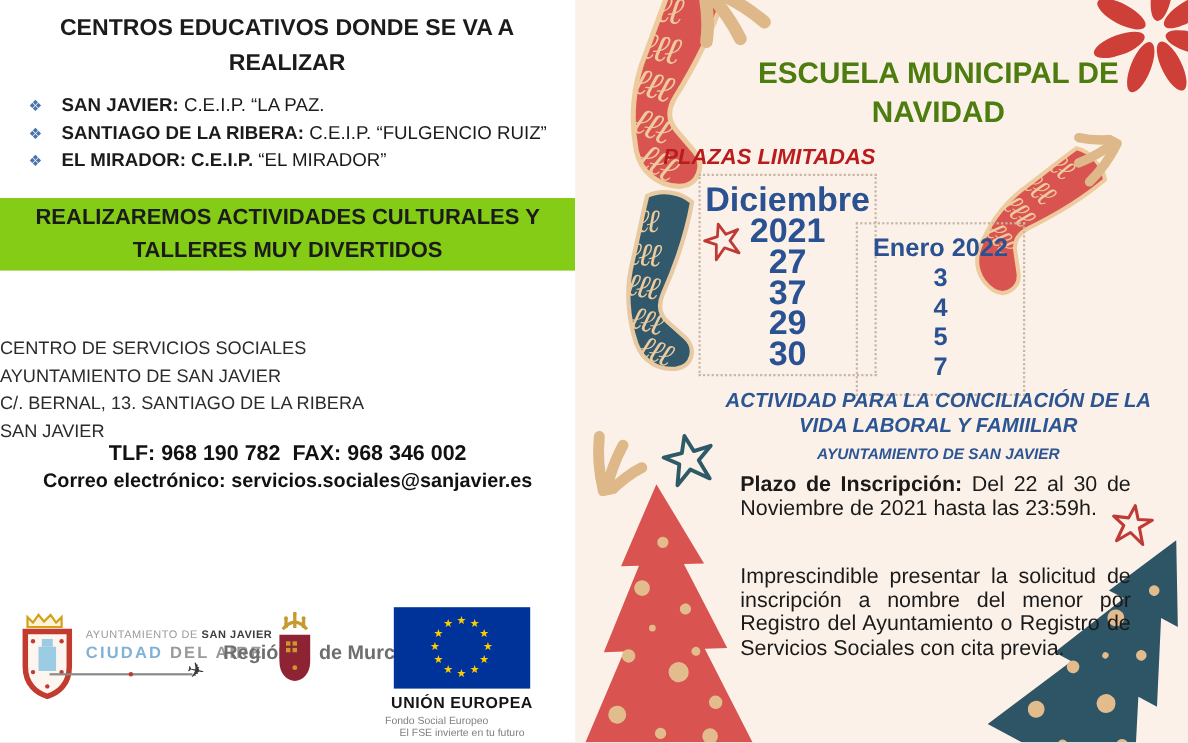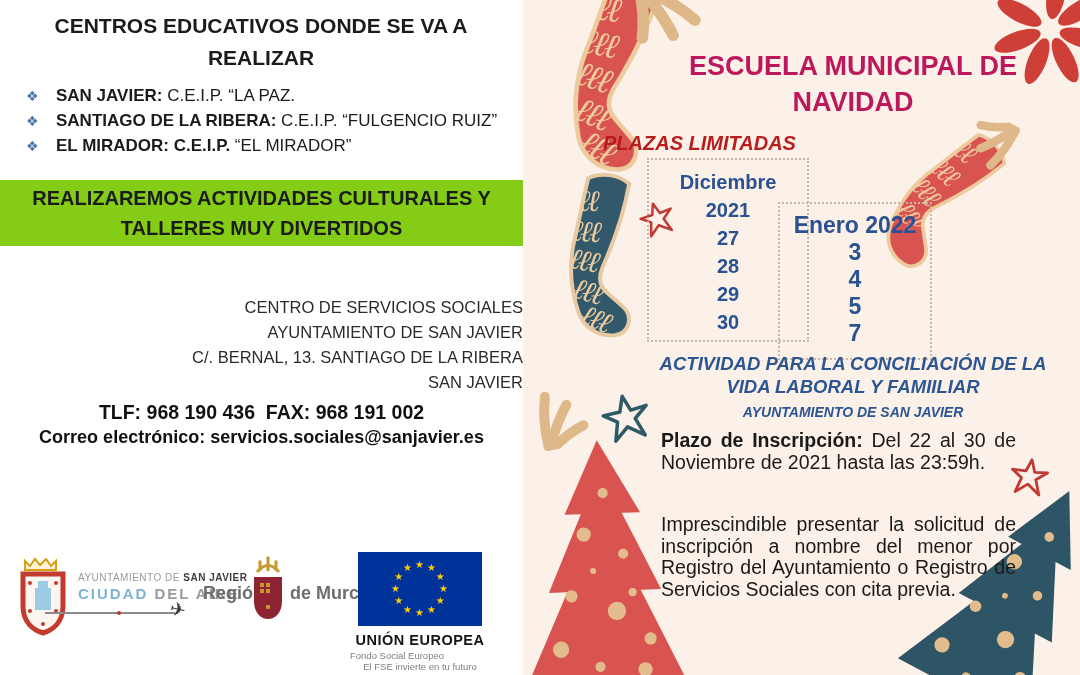--- a/index.html
+++ b/index.html
@@ -9,21 +9,21 @@
   #left-page{position:absolute;left:0;top:0;width:523px;height:675px;background:#ffffff;overflow:hidden;}
   .lp-title{position:absolute;top:10px;left:41px;width:440px;text-align:center;
             font-size:21px;font-weight:bold;color:#1b1b1b;line-height:1.5;}
   .center-list{position:absolute;top:86px;left:26px;width:490px;}
   .center-item{display:flex;align-items:baseline;margin-bottom:5px;font-size:17px;color:#1b1b1b;}
   .bullet{flex:0 0 30px;color:#4a74ac;font-size:14px;}
   .center-item b{font-weight:bold;}
   .banner{position:absolute;top:180px;left:0;width:523px;height:66px;background:#84cc16;
           display:flex;align-items:center;justify-content:center;}
   .banner-text{width:460px;text-align:center;font-size:20px;font-weight:bold;color:#1b1b1b;line-height:1.5;}
-  .address{position:absolute;top:295px;left:0;width:523px;text-align:right;
+  .address{position:absolute;top:305px;left:0;width:523px;text-align:left;
            font-size:16.5px;color:#2b2b2b;line-height:25px;}
   .contact{position:absolute;top:401px;left:0;width:523px;text-align:center;color:#111;}
   .phone{font-size:19.5px;font-weight:bold;white-space:pre-wrap;}
   .email{font-size:18px;font-weight:bold;margin-top:3px;}
   
   .sj-text{position:absolute;left:78px;top:572px;}
   .sj-line1{font-size:10px;letter-spacing:.5px;color:#9a9a9a;white-space:nowrap;}
   .sj-line1 b{color:#3c3c3c;}
   .sj-line2{font-size:15px;font-weight:bold;letter-spacing:2px;margin-top:2px;white-space:nowrap;}
   .sj-blue{color:#7fb3d6;}
@@ -37,31 +37,31 @@
   .eu-flag{position:absolute;left:358px;top:552px;width:124px;height:74px;background:#003399;}
   .eu-star{position:absolute;color:#ffcc00;font-size:10px;line-height:10px;}
   .eu-title{position:absolute;left:350px;top:632px;width:140px;text-align:center;
             font-size:14.5px;font-weight:bold;color:#141414;letter-spacing:.5px;}
   .eu-sub1{position:absolute;left:350px;top:650px;width:140px;font-size:9.5px;color:#808080;}
   .eu-sub2{position:absolute;left:350px;top:661px;width:140px;text-align:center;font-size:9.5px;color:#808080;}
   
   #right-page{position:absolute;left:523px;top:0;width:557px;height:675px;background:#fbf1e8;overflow:hidden;}
   .deco{position:absolute;z-index:1;}
   .rp-title{position:absolute;top:48px;left:110px;width:440px;text-align:center;z-index:2;
-            font-size:27px;font-weight:bold;color:#be185d;line-height:1.35;}
+            font-size:27px;font-weight:bold;color:#4d7c0f;line-height:1.35;}
   .rp-subtitle{position:absolute;top:132px;left:80px;width:440px;text-align:left;z-index:2;
                font-size:20px;font-style:italic;font-weight:600;color:#b91c1c;}
   .dotted-box{position:absolute;border:2px dotted #c9b6a4;text-align:center;z-index:2;
               color:#2a5191;font-weight:bold;}
-  #dec-box{left:124px;top:158px;width:158px;height:172px;padding-top:8px;font-size:20px;line-height:28px;}
+  #dec-box{left:112px;top:158px;width:158px;height:172px;padding-top:8px;font-size:31px;line-height:28px;}
   #ene-box{left:255px;top:202px;width:150px;height:146px;padding-top:8px;font-size:23px;line-height:27px;}
   .activity{position:absolute;top:352px;left:80px;width:500px;text-align:center;z-index:2;
             color:#2b5593;font-weight:bold;font-style:italic;font-size:18.5px;line-height:23px;}
   .activity-org{font-size:14px;font-weight:600;margin-top:3px;}
-  .para{position:absolute;left:138px;width:355px;z-index:2;font-size:19.5px;line-height:21.5px;
+  .para{position:absolute;left:150px;width:355px;z-index:2;font-size:19.5px;line-height:21.5px;
         color:#1a1a1a;text-align:justify;}
   #para-deadline{top:430px;}
   #para-requirement{top:514px;}
   .loops{font:italic 30px "DejaVu Serif", serif;fill:#edcb9e;letter-spacing:-3px;}
 </style>
 </head>
 <body>
 
 <div id="flyer">
 
@@ -89,21 +89,21 @@
     </div>
 
     <div class="address">
       <div>CENTRO DE SERVICIOS SOCIALES</div>
       <div>AYUNTAMIENTO DE SAN JAVIER</div>
       <div>C/. BERNAL, 13. SANTIAGO DE LA RIBERA</div>
       <div>SAN JAVIER</div>
     </div>
 
     <div class="contact">
-      <div class="phone">TLF: 968 190 436  FAX: 968 191 002</div>
+      <div class="phone">TLF: 968 190 782  FAX: 968 346 002</div>
       <div class="email">Correo electrónico: servicios.sociales@sanjavier.es</div>
     </div>
 
     <svg style="position:absolute;left:16px;top:556px;" width="54" height="80" viewBox="0 0 52 80">
       <path d="M8,14 L8,5 L13,10 L18,3 L23,9 L29,3 L34,10 L39,5 L39,14 Z" fill="#fdf3d8" stroke="#d4a017" stroke-width="2"></path>
       <path d="M6,18 H46 V50 C46,66 36,74 26,77 C16,74 6,66 6,50 Z" fill="#fdf6f0" stroke="#c23b2e" stroke-width="5"></path>
       <rect x="18" y="32" width="16" height="22" fill="#9ccbe4"></rect>
       <path d="M21,32 v-7 h10 v7" fill="#9ccbe4"></path>
       <circle cx="13" cy="27" r="2" fill="#c23b2e"></circle>
         <circle cx="39" cy="27" r="2" fill="#c23b2e"></circle>
@@ -280,21 +280,21 @@
       </g>
     </svg>
 
     <div class="rp-title">ESCUELA MUNICIPAL DE NAVIDAD</div>
     <div class="rp-subtitle">PLAZAS LIMITADAS</div>
 
     <div id="dec-box" class="dotted-box">
       <div>Diciembre</div>
       <div>2021</div>
       <div>27</div>
-      <div>28</div>
+      <div>37</div>
       <div>29</div>
       <div>30</div>
     </div>
 
     <div id="ene-box" class="dotted-box">
       <div>Enero 2022</div>
       <div>3</div>
       <div>4</div>
       <div>5</div>
       <div>7</div>

